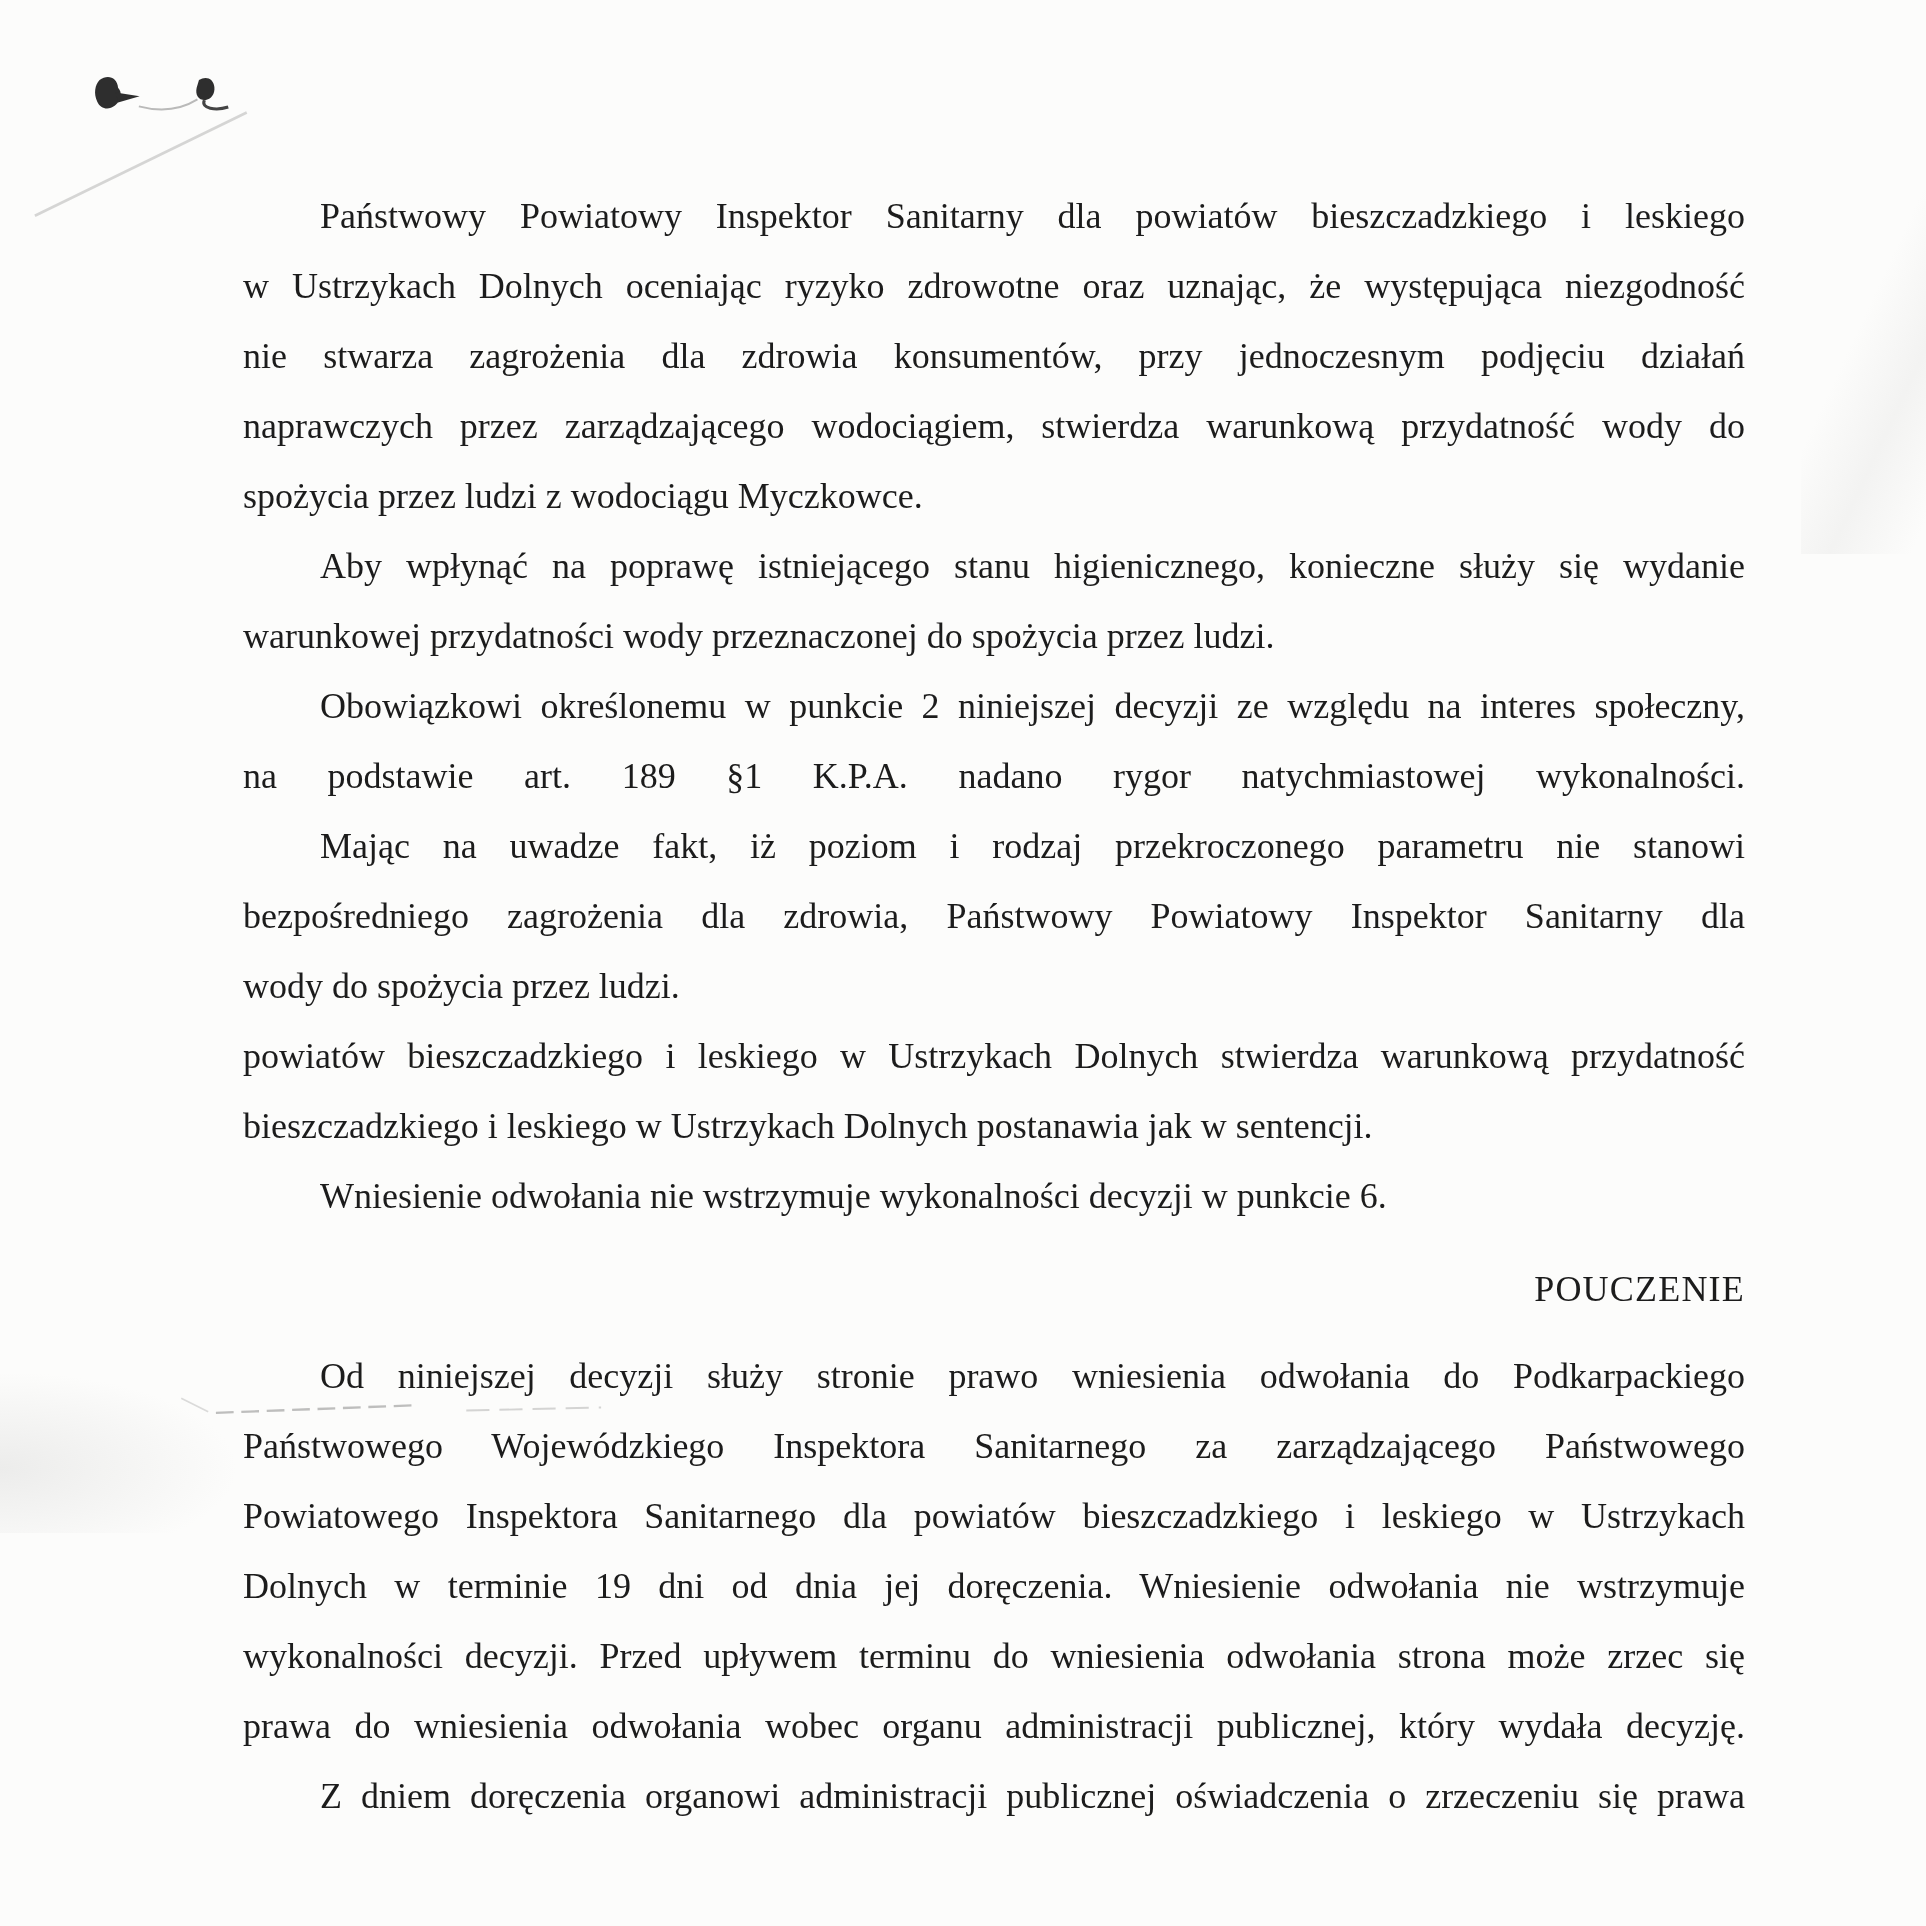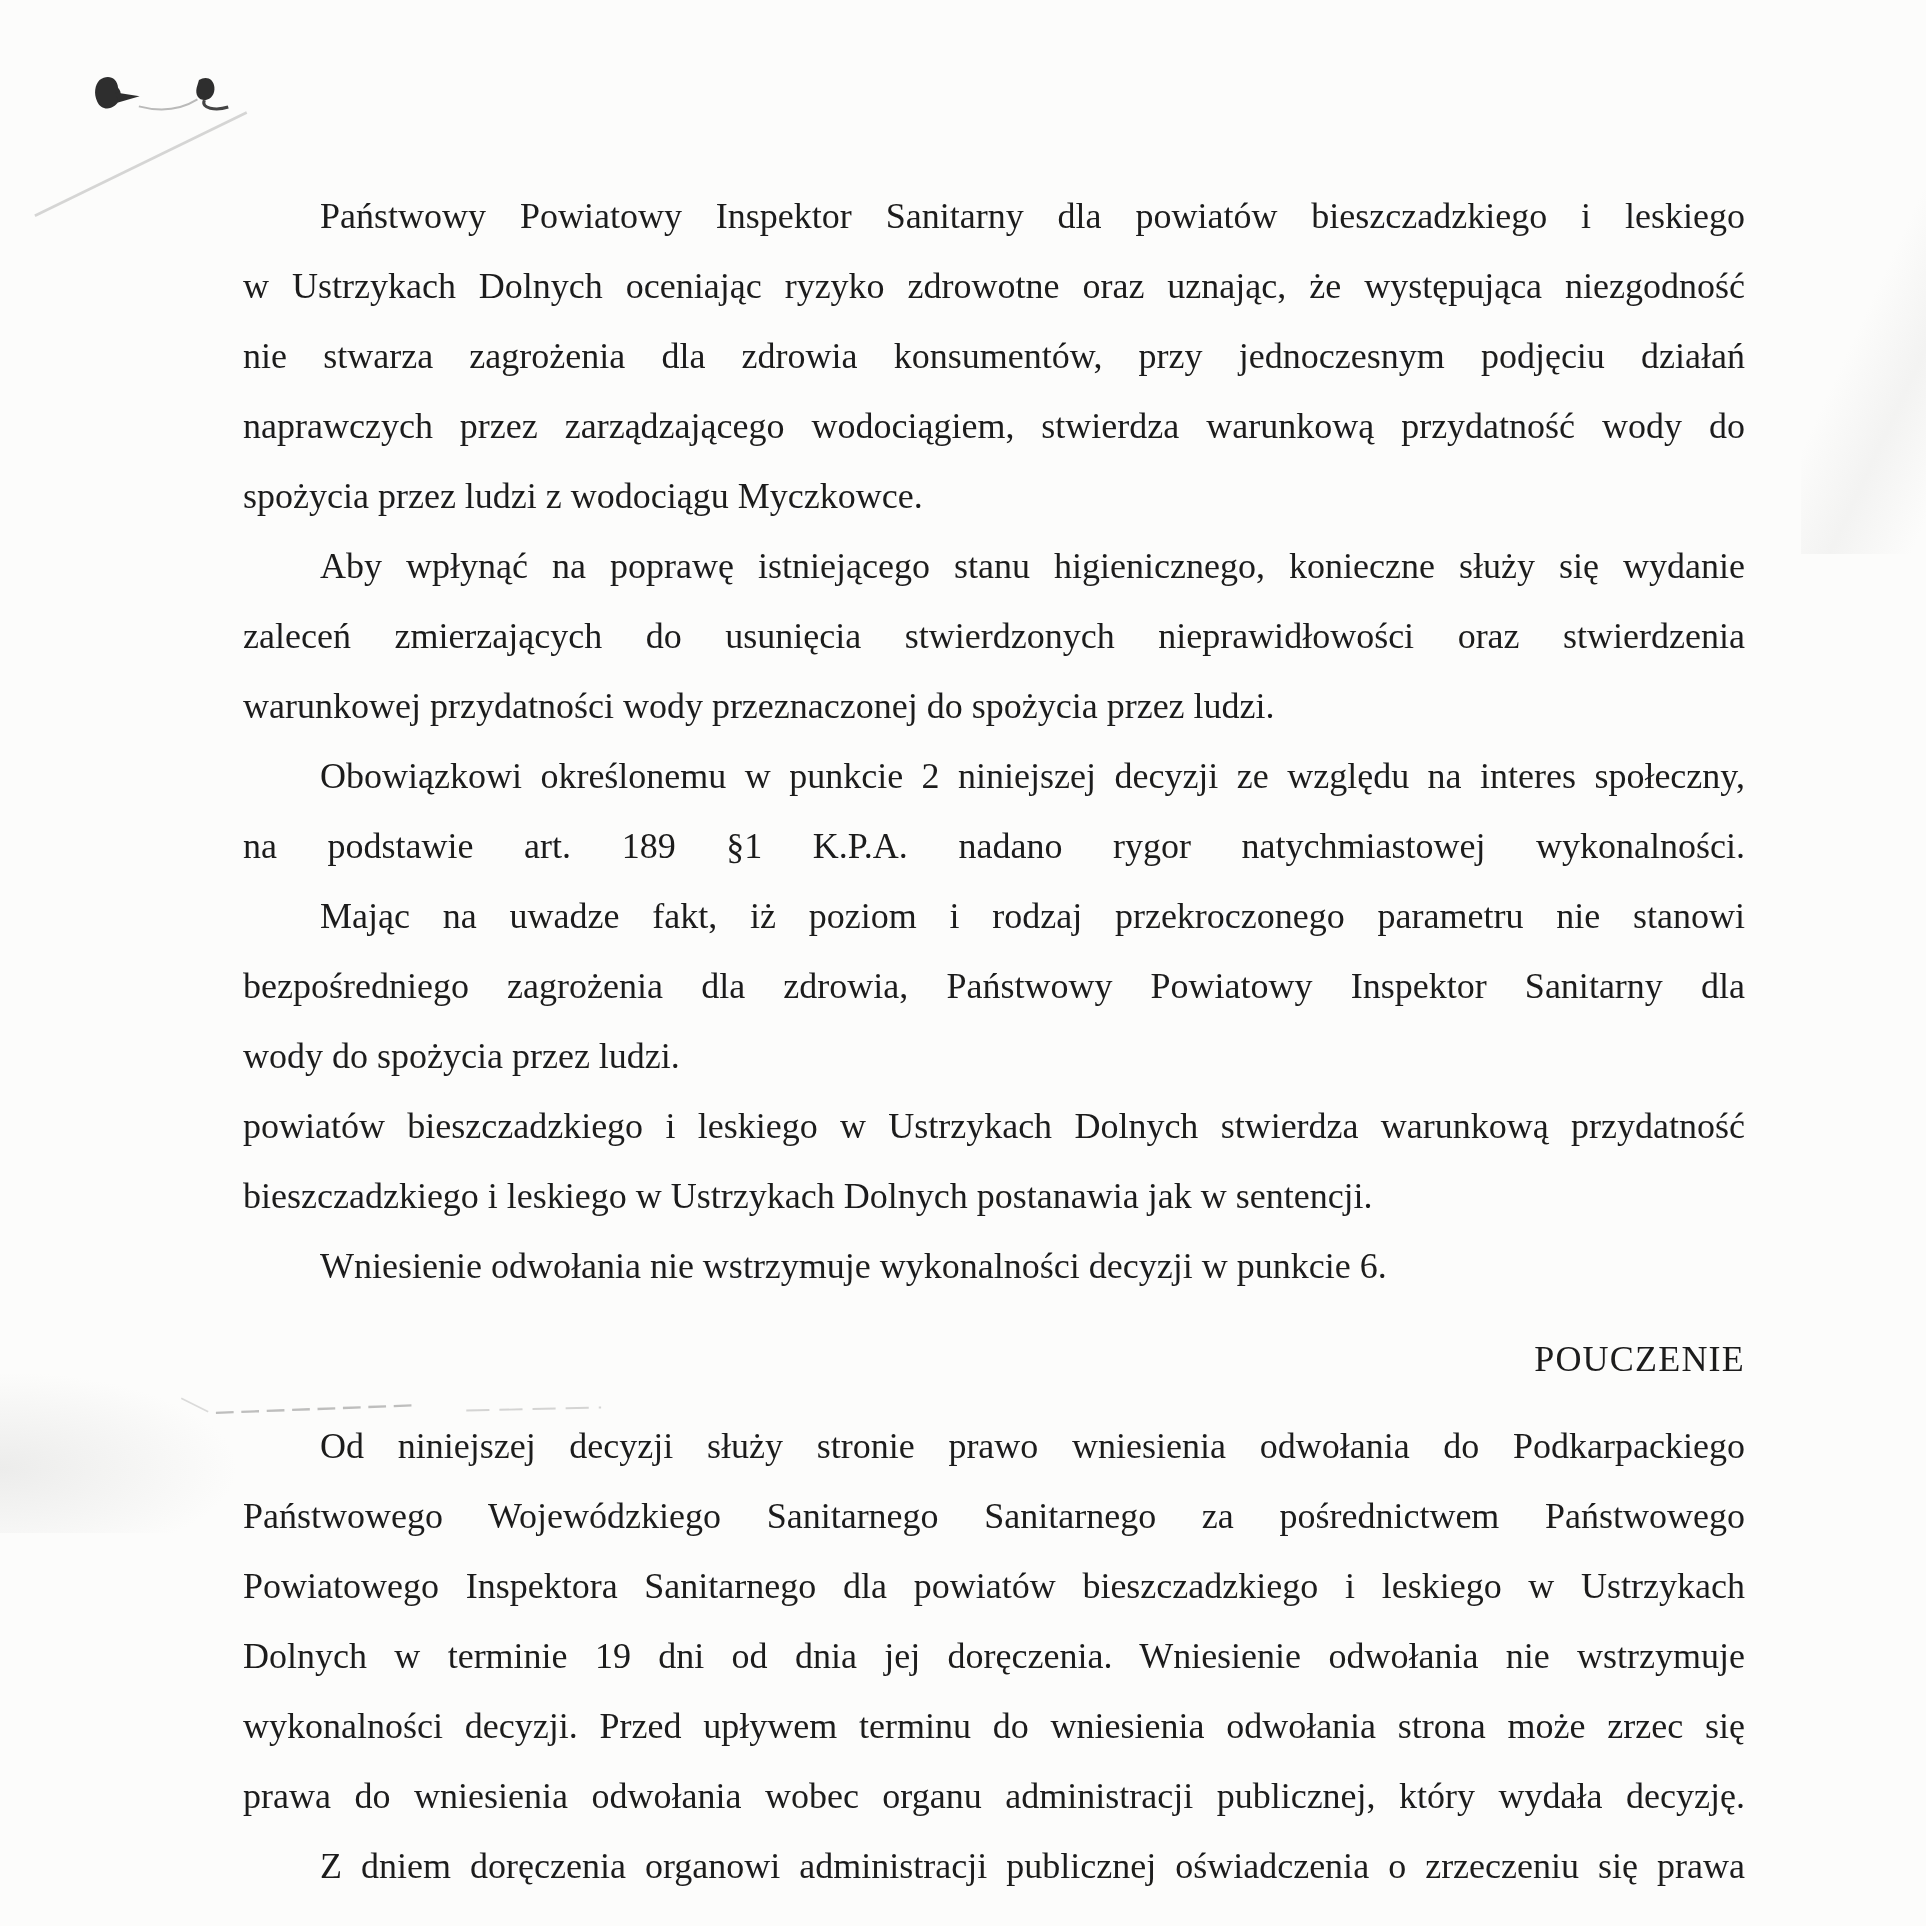--- a/index.html
+++ b/index.html
@@ -31,35 +31,34 @@
   <div class="artifact smudge-left"></div>
 
   <div class="text-col">
     <div id="body-before">
         <div class="line just ind">Państwowy Powiatowy Inspektor Sanitarny dla powiatów bieszczadzkiego i leskiego</div>
         <div class="line just">w Ustrzykach Dolnych oceniając ryzyko zdrowotne oraz uznając, że występująca niezgodność</div>
         <div class="line just">nie stwarza zagrożenia dla zdrowia konsumentów, przy jednoczesnym podjęciu działań</div>
         <div class="line just">naprawczych przez zarządzającego wodociągiem, stwierdza warunkową przydatność wody do</div>
         <div class="line">spożycia przez ludzi z wodociągu Myczkowce.</div>
         <div class="line just ind">Aby wpłynąć na poprawę istniejącego stanu higienicznego, konieczne służy się wydanie</div>
-        <div class="line just">zaleceń zmierzających do usunięcia stwierdzonych nieprawidłowości oraz stwierdzenia</div>
         <div class="line">warunkowej przydatności wody przeznaczonej do spożycia przez ludzi.</div>
         <div class="line just ind">Obowiązkowi określonemu w punkcie 2 niniejszej decyzji ze względu na interes społeczny,</div>
         <div class="line just">na podstawie art. 189 §1 K.P.A. nadano rygor natychmiastowej wykonalności.</div>
         <div class="line just ind">Mając na uwadze fakt, iż poziom i rodzaj przekroczonego parametru nie stanowi</div>
         <div class="line just">bezpośredniego zagrożenia dla zdrowia, Państwowy Powiatowy Inspektor Sanitarny dla</div>
         <div class="line">wody do spożycia przez ludzi.</div>
         <div class="line just">powiatów bieszczadzkiego i leskiego w Ustrzykach Dolnych stwierdza warunkową przydatność</div>
         <div class="line">bieszczadzkiego i leskiego w Ustrzykach Dolnych postanawia jak w sentencji.</div>
         <div class="line ind">Wniesienie odwołania nie wstrzymuje wykonalności decyzji w punkcie 6.</div>
       </div>
     <div class="heading">POUCZENIE</div>
     <div id="body-after">
         <div class="line just ind">Od niniejszej decyzji służy stronie prawo wniesienia odwołania do Podkarpackiego</div>
-        <div class="line just">Państwowego Wojewódzkiego Sanitarnego Sanitarnego za pośrednictwem Państwowego</div>
+        <div class="line just">Państwowego Wojewódzkiego Inspektora Sanitarnego za zarządzającego Państwowego</div>
         <div class="line just">Powiatowego Inspektora Sanitarnego dla powiatów bieszczadzkiego i leskiego w Ustrzykach</div>
         <div class="line just">Dolnych w terminie 19 dni od dnia jej doręczenia. Wniesienie odwołania nie wstrzymuje</div>
         <div class="line just">wykonalności decyzji. Przed upływem terminu do wniesienia odwołania strona może zrzec się</div>
         <div class="line just">prawa do wniesienia odwołania wobec organu administracji publicznej, który wydała decyzję.</div>
         <div class="line just ind">Z dniem doręczenia organowi administracji publicznej oświadczenia o zrzeczeniu się prawa</div>
       </div>
   </div>
 
   <svg class="overlay" width="1978" height="2825" viewBox="0 0 5134 7334">
     <g fill="none" stroke="#4b4b4b" stroke-linecap="round" opacity="0.8">

